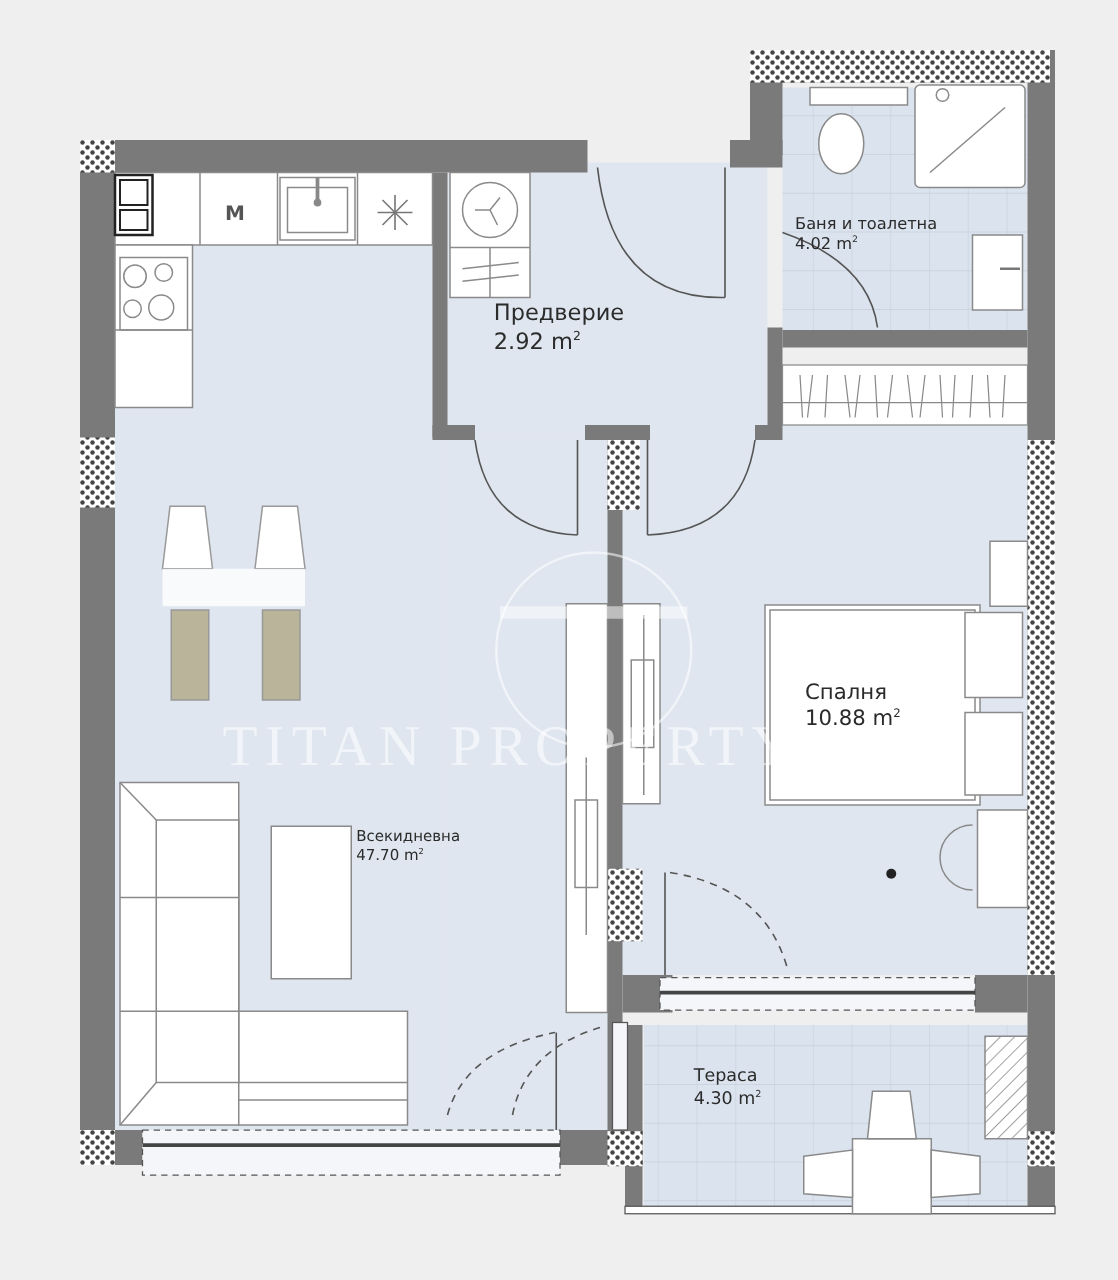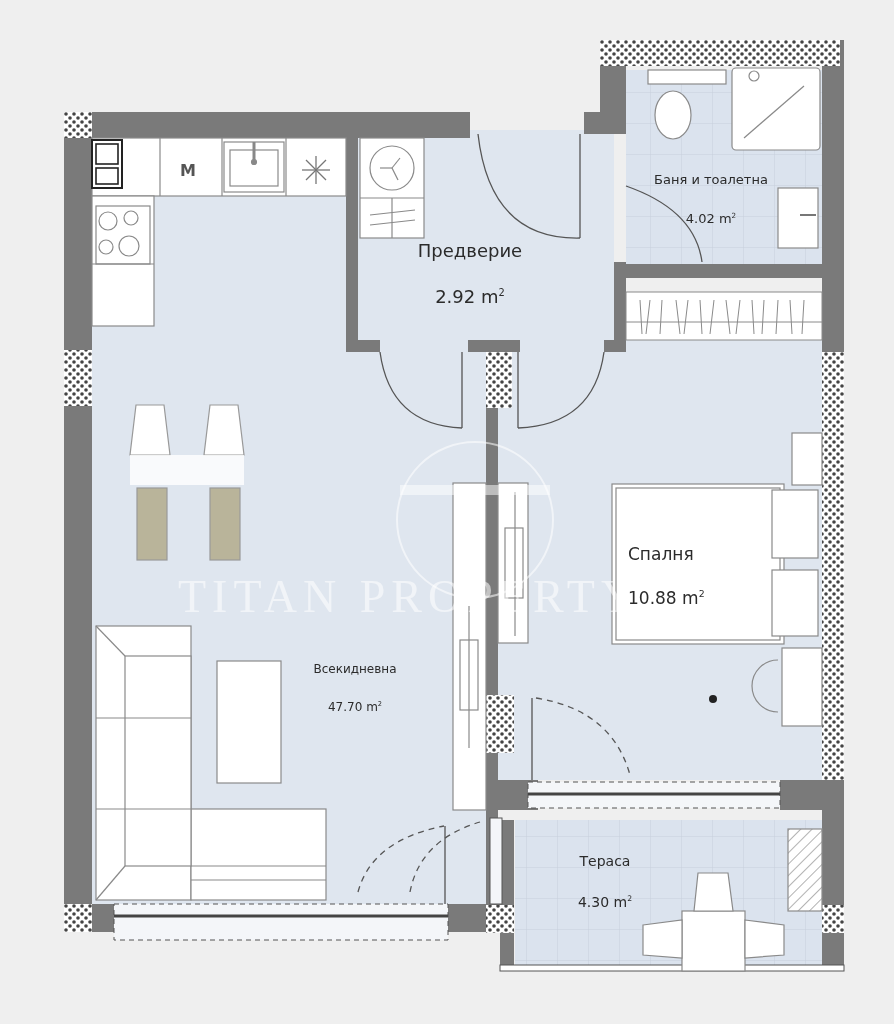--- a/index.html
+++ b/index.html
@@ -1,20 +1,20 @@
 <!DOCTYPE html>
 <html><head>
 <meta charset="utf-8">
 <style>
   html,body{margin:0;padding:0;}
   body{width:894px;height:1024px;background:#efefef;position:relative;overflow:hidden;font-family:"DejaVu Sans","Liberation Sans",sans-serif;}
   #plan{position:absolute;left:0;top:0;width:894px;height:1024px;}
-  .label{position:absolute;text-align:center;color:#2b2b2b;line-height:1.25;}
+  .label{position:absolute;color:#2b2b2b;line-height:1.25;}
   .label .name{display:block;}
-  .label .area{display:block;margin-top:23px;}
+  .label .area{display:block;}
   .label sup{font-size:0.55em;vertical-align:super;line-height:0;}
   .watermark{position:absolute;color:rgba(255,255,255,0.55);font-size:46px;letter-spacing:6px;font-family:Liberation Serif, serif;font-weight:300;}
 </style>
 </head>
 <body>
 
 <svg id="plan" viewBox="0 0 894 1024" xmlns="http://www.w3.org/2000/svg">
   <defs>
     <pattern id="hatch" width="8" height="8" patternUnits="userSpaceOnUse">
       <rect width="8" height="8" fill="#ffffff"></rect>
@@ -212,21 +212,21 @@
 <div class="label" style="left:395px;top:240px;width:150px;font-size:18px;">
   <span class="name">Предверие</span>
   <span class="area"><span>2.92</span> <span>m</span><sup>2</sup></span>
 </div>
 
 <div class="label" style="left:636px;top:172px;width:150px;font-size:13px;">
   <span class="name">Баня и тоалетна</span>
   <span class="area"><span>4.02</span> <span>m</span><sup>2</sup></span>
 </div>
 
-<div class="label" style="left:612px;top:544px;width:120px;font-size:17px;text-align:left;padding-left:16px;">
+<div class="label" style="left:612px;top:544px;width:120px;font-size:17px;text-align:left;padding-left:32px;">
   <span class="name">Спалня</span>
   <span class="area"><span>10.88</span> <span>m</span><sup>2</sup></span>
 </div>
 
 <div class="label" style="left:285px;top:662px;width:140px;font-size:12px;">
   <span class="name">Всекидневна</span>
   <span class="area"><span>47.70</span> <span>m</span><sup>2</sup></span>
 </div>
 
 <div class="label" style="left:555px;top:853px;width:100px;font-size:14px;">

